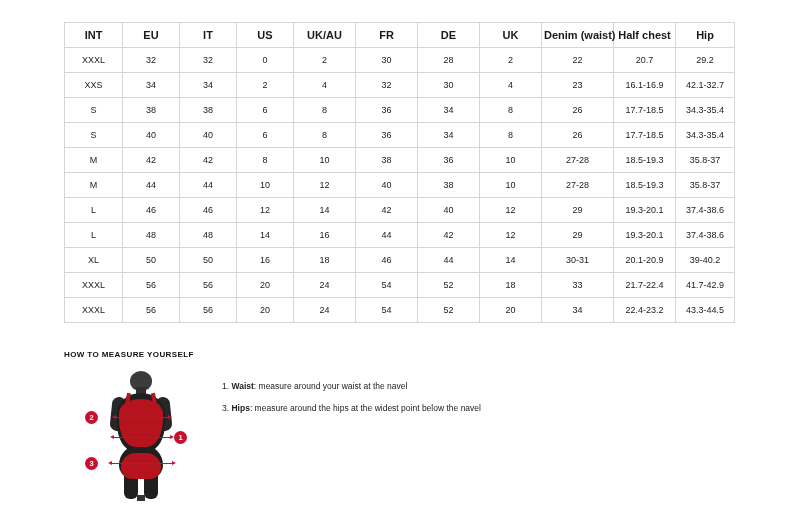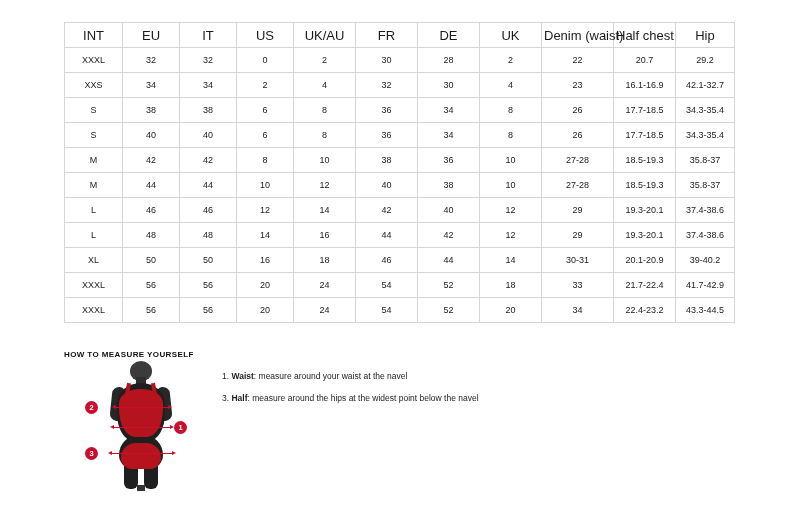--- a/index.html
+++ b/index.html
@@ -28,22 +28,22 @@
     height: 24px;
     text-align: center;
     vertical-align: middle;
     font-size: 9px;
     font-weight: normal;
     color: #1a1a1a;
     padding: 0 2px;
     white-space: nowrap;
   }
   #size-table thead th {
-    font-size: 13px;
-    font-weight: normal;
+    font-size: 11px;
+    font-weight: bold;
   }
   
   col.c0 { width: 58px; }
   col.c1 { width: 57px; }
   col.c2 { width: 57px; }
   col.c3 { width: 57px; }
   col.c4 { width: 62px; }
   col.c5 { width: 62px; }
   col.c6 { width: 62px; }
   col.c7 { width: 62px; }
@@ -55,20 +55,21 @@
     position: absolute;
     left: 64px;
     top: 350px;
     width: 680px;
   }
   #measure-title {
     font-size: 8px;
     font-weight: bold;
     letter-spacing: 0.4px;
     color: #111;
+    margin-bottom: 10px;
   }
   #measure-body {
     display: flex;
     align-items: flex-start;
   }
   #figure-wrap {
     position: relative;
     width: 120px;
     height: 130px;
     margin-left: 20px;
@@ -426,18 +427,18 @@
       <div class="marker" id="marker-3">3</div>
     </div>
 
     <div id="instructions">
       <div class="instr-line">
         <span>1.</span>
         <b>Waist</b><span>: measure around your waist at the navel</span>
       </div>
       <div class="instr-line">
         <span>3.</span>
-        <b>Half</b><span>: measure around the hips at the widest point below the navel</span>
+        <b>Hips</b><span>: measure around the hips at the widest point below the navel</span>
       </div>
     </div>
 
   </div>
 </div>
 
 </body></html>

